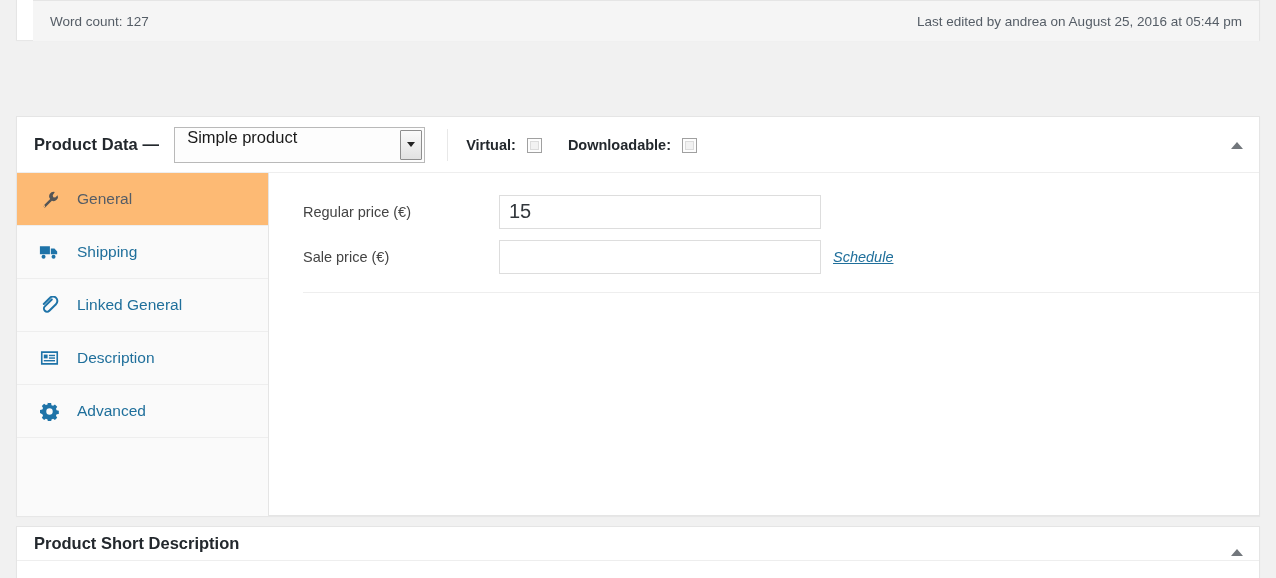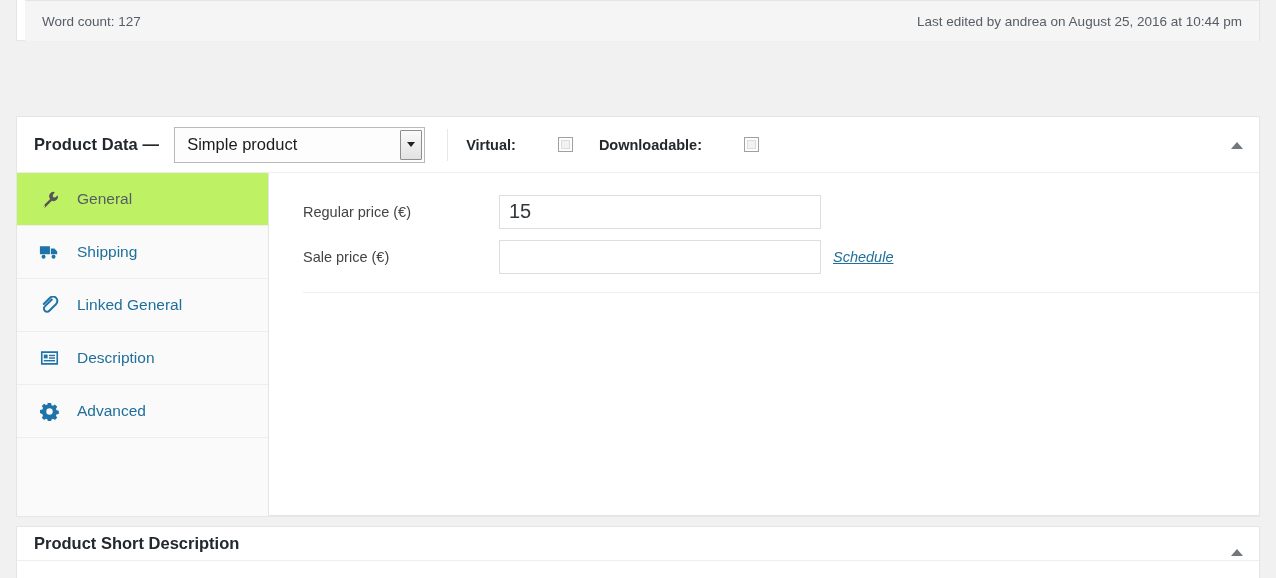--- a/index.html
+++ b/index.html
@@ -18,21 +18,21 @@
     left: 16px;
     width: 1244px;
     background: #fff;
     border: 1px solid #e5e5e5;
     box-shadow: 0 1px 1px rgba(0,0,0,.04);
   }
 
   
   .editor-panel { top: -42px; height: 82px; border-bottom: none; }
   .statusbar {
-    position: absolute; left: 8px; right: 0; top: 41px; height: 41px;
+    position: absolute; left: 16px; right: 0; top: 41px; height: 41px;
     background: #f5f5f5;
     border-top: 1px solid #e5e5e5;
     display: flex; align-items: center;
     padding: 0 17px;
     font-size: 13.5px;
     color: #555d66;
   }
   .statusbar .wc { flex: 0 0 auto; }
   .statusbar .le { margin-left: auto; flex: 0 0 auto; }
 
@@ -54,21 +54,21 @@
     white-space: nowrap;
   }
 
   
   .type-select {
     position: relative;
     margin-left: 15px;
     width: 251px; height: 36px;
     background: #fdfdfd;
     border: 1px solid #b9b9b9;
-    display: flex; align-items: center;
+    display: flex; align-items: flex-start;
   }
   .type-select .label {
     padding-left: 12px;
     font-size: 16.5px;
     color: #1b1b1b;
     white-space: nowrap;
   }
   .type-select .arrow-btn {
     position: absolute; top: 2px; right: 2px;
     width: 22px; height: 30px;
@@ -84,21 +84,21 @@
     border-top: 5px solid #222;
     display: block;
   }
 
   .vsep {
     width: 1px; height: 32px;
     background: #e8e8e8;
     margin: 0 18px 0 22px;
   }
 
-  .chk-group { display: flex; align-items: center; gap: 31px; }
+  .chk-group { display: flex; align-items: flex-end; }
   .chk-label {
     font-size: 14.5px;
     color: #23282d;
     font-weight: bold;
     white-space: nowrap;
   }
   .chk-box {
     margin-left: 11px;
     width: 15px; height: 15px;
     border: 1px solid #a0a0a0;
@@ -150,21 +150,21 @@
     display: flex; align-items: center; justify-content: center;
     flex: 0 0 20px;
   }
   .tab .ico svg { display: block; }
   .tab .tlabel {
     margin-left: 18px;
     font-size: 15.5px;
     color: #1f6f9b;
     white-space: nowrap;
   }
-  .tab.active { background: #bef264; }
+  .tab.active { background: #fdba74; }
   .tab.active .tlabel { color: #555d66; }
 
   .fields {
     position: absolute;
     left: 253px; right: 0; top: 0;
     padding-top: 16px;
   }
   .frow {
     display: flex; align-items: center;
     height: 45px;
@@ -216,21 +216,21 @@
   }
   .sd-header .toggle-tri { height: 50px; }
 </style>
 </head>
 <body>
 
 <div class="panel editor-panel">
 
   <div class="statusbar">
     <span class="wc">Word count: 127</span>
-    <span class="le">Last edited by andrea on August 25, 2016 at 10:44 pm</span>
+    <span class="le">Last edited by andrea on August 25, 2016 at 05:44 pm</span>
   </div>
 </div>
 
 <div class="panel pd-panel">
 
   <div class="pd-header">
     <span class="pd-title">Product Data —</span>
 
     <div class="type-select">
       <span class="label">Simple product</span>

